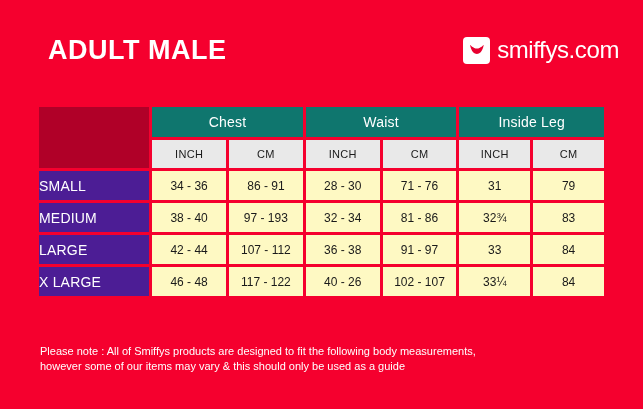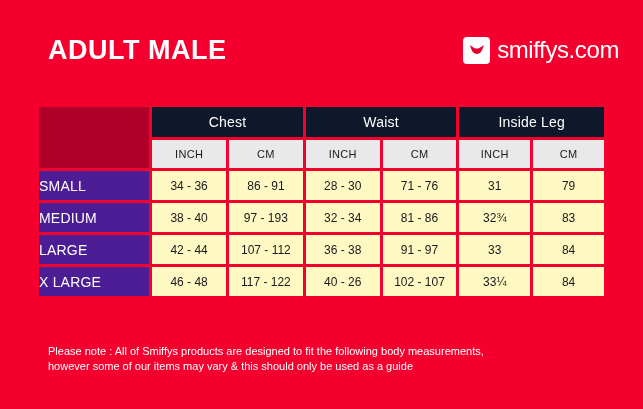--- a/index.html
+++ b/index.html
@@ -87,21 +87,21 @@
   .col-inch-b  { width: 73px; }
   .col-cm-b    { width: 73px; }
   .col-inch-c  { width: 70px; }
   .col-cm-c    { width: 70px; }
 
   .corner-cell {
     background: #B00028;
     height: 61px;
   }
   .group-head {
-    background: #0f172a;
+    background: #0f766e;
     color: #FFFFFF;
     font-size: 14px;
     font-weight: bold;
     text-align: center;
     height: 28px;
     letter-spacing: 0.2px;
   }
   .unit-head {
     background: #E9E9E9;
     color: #1A1A1A;
@@ -124,21 +124,21 @@
     background: #fef9c3;
     color: #1A1A1A;
     font-size: 12px;
     text-align: center;
     height: 29px;
   }
 
   
   .footer-note {
     position: absolute;
-    left: 48px;
+    left: 40px;
     top: 344px;
     width: 570px;
     color: #FFFFFF;
     font-size: 11px;
     line-height: 15px;
     font-family: "Liberation Sans", sans-serif;
   }
   .footer-note .note-line { display: block; }
 </style>
 </head>

